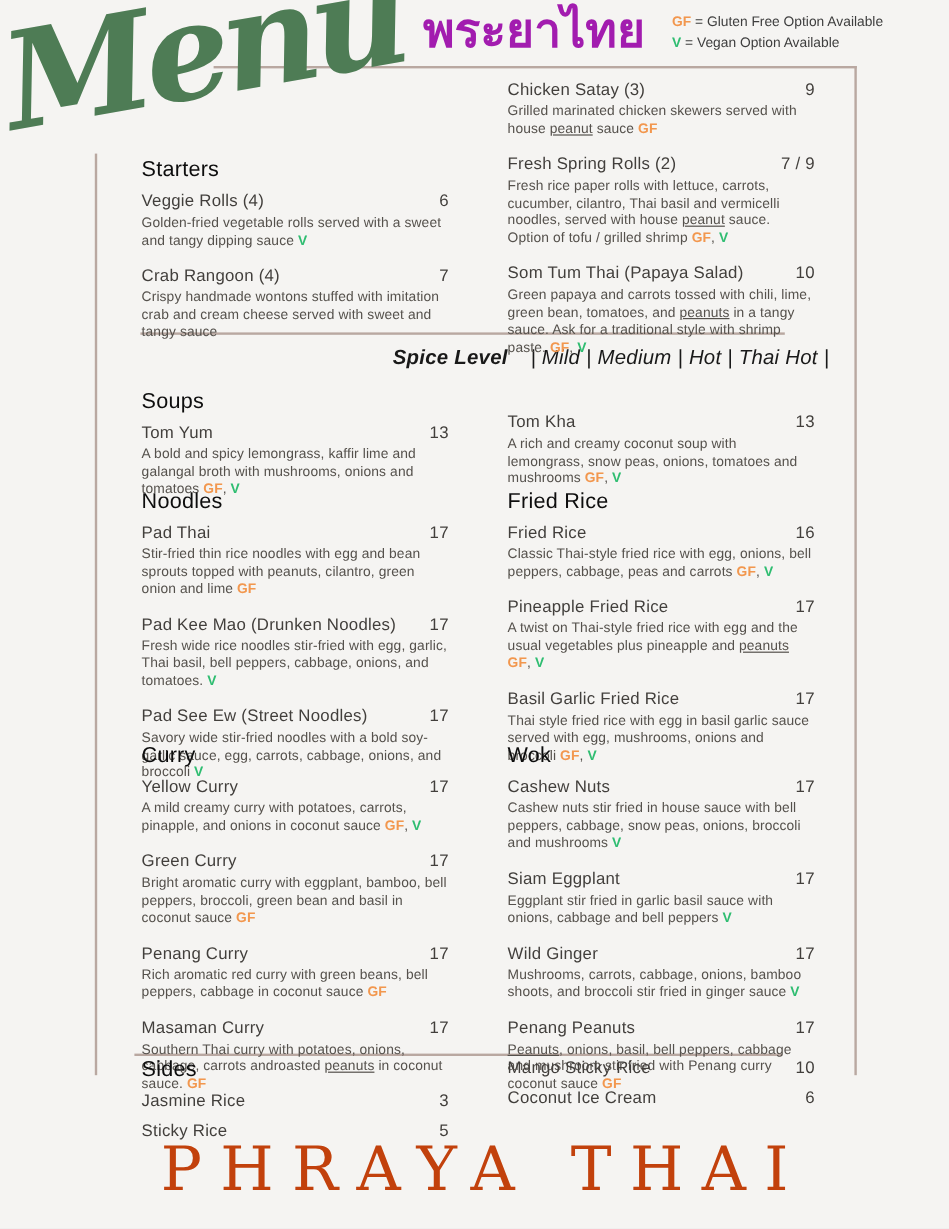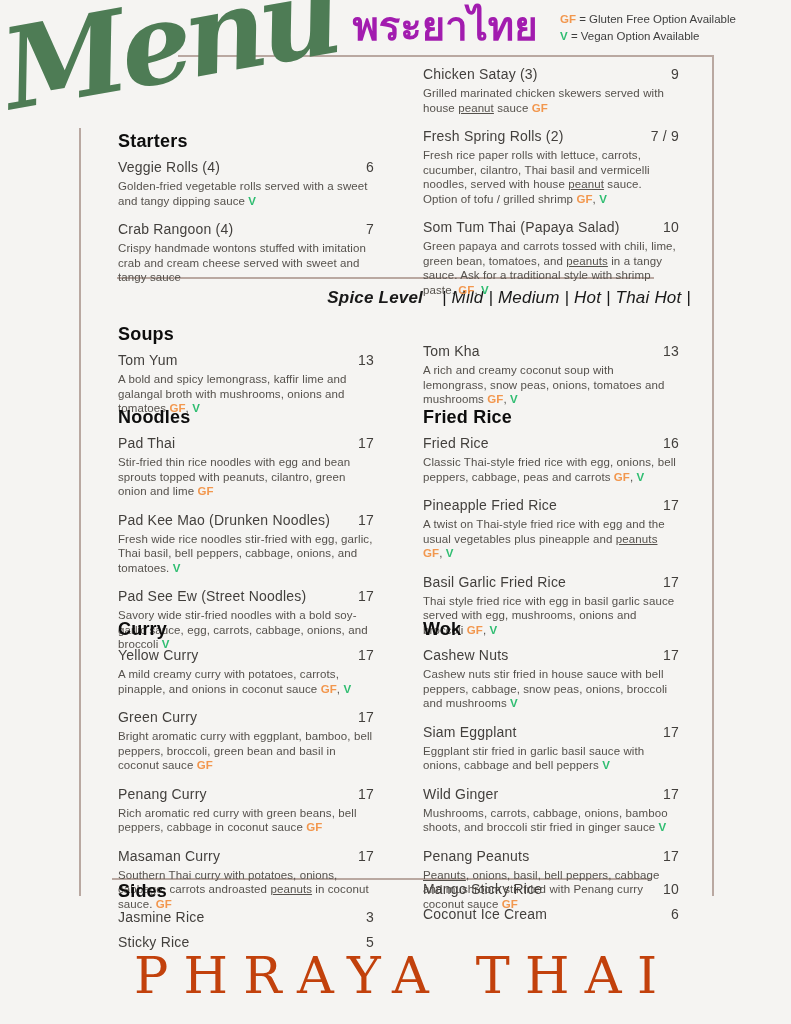--- a/index.html
+++ b/index.html
@@ -43,21 +43,21 @@
   .sec-soups{top:324px;}
   .sec-tom-kha{top:343px;}
   .sec-noodles{top:407px;}
   .sec-fried-rice{top:407px;}
   .sec-curry{top:619px;}
   .sec-wok{top:619px;}
   .sec-sides{top:881px;}
   .sec-dessert{top:881px;}
 
   .menu-section h2{
-    margin:0 0 7px 0;font-size:18px;font-weight:700;color:#0d0d0d;letter-spacing:.2px;
+    margin:0 0 7px 0;font-size:18px;font-weight:400;color:#0d0d0d;letter-spacing:.2px;
   }
   .menu-item{margin-bottom:13px;}
   .menu-item.no-desc{margin-bottom:9px;}
   .item-row{
     display:flex;justify-content:space-between;align-items:baseline;
     font-size:14px;color:#423f3c;margin-bottom:4px;letter-spacing:.2px;
   }
   .item-price{padding-left:8px;white-space:nowrap;}
   .item-desc{font-size:11.5px;line-height:14.5px;color:#55514c;letter-spacing:.1px;}
 

